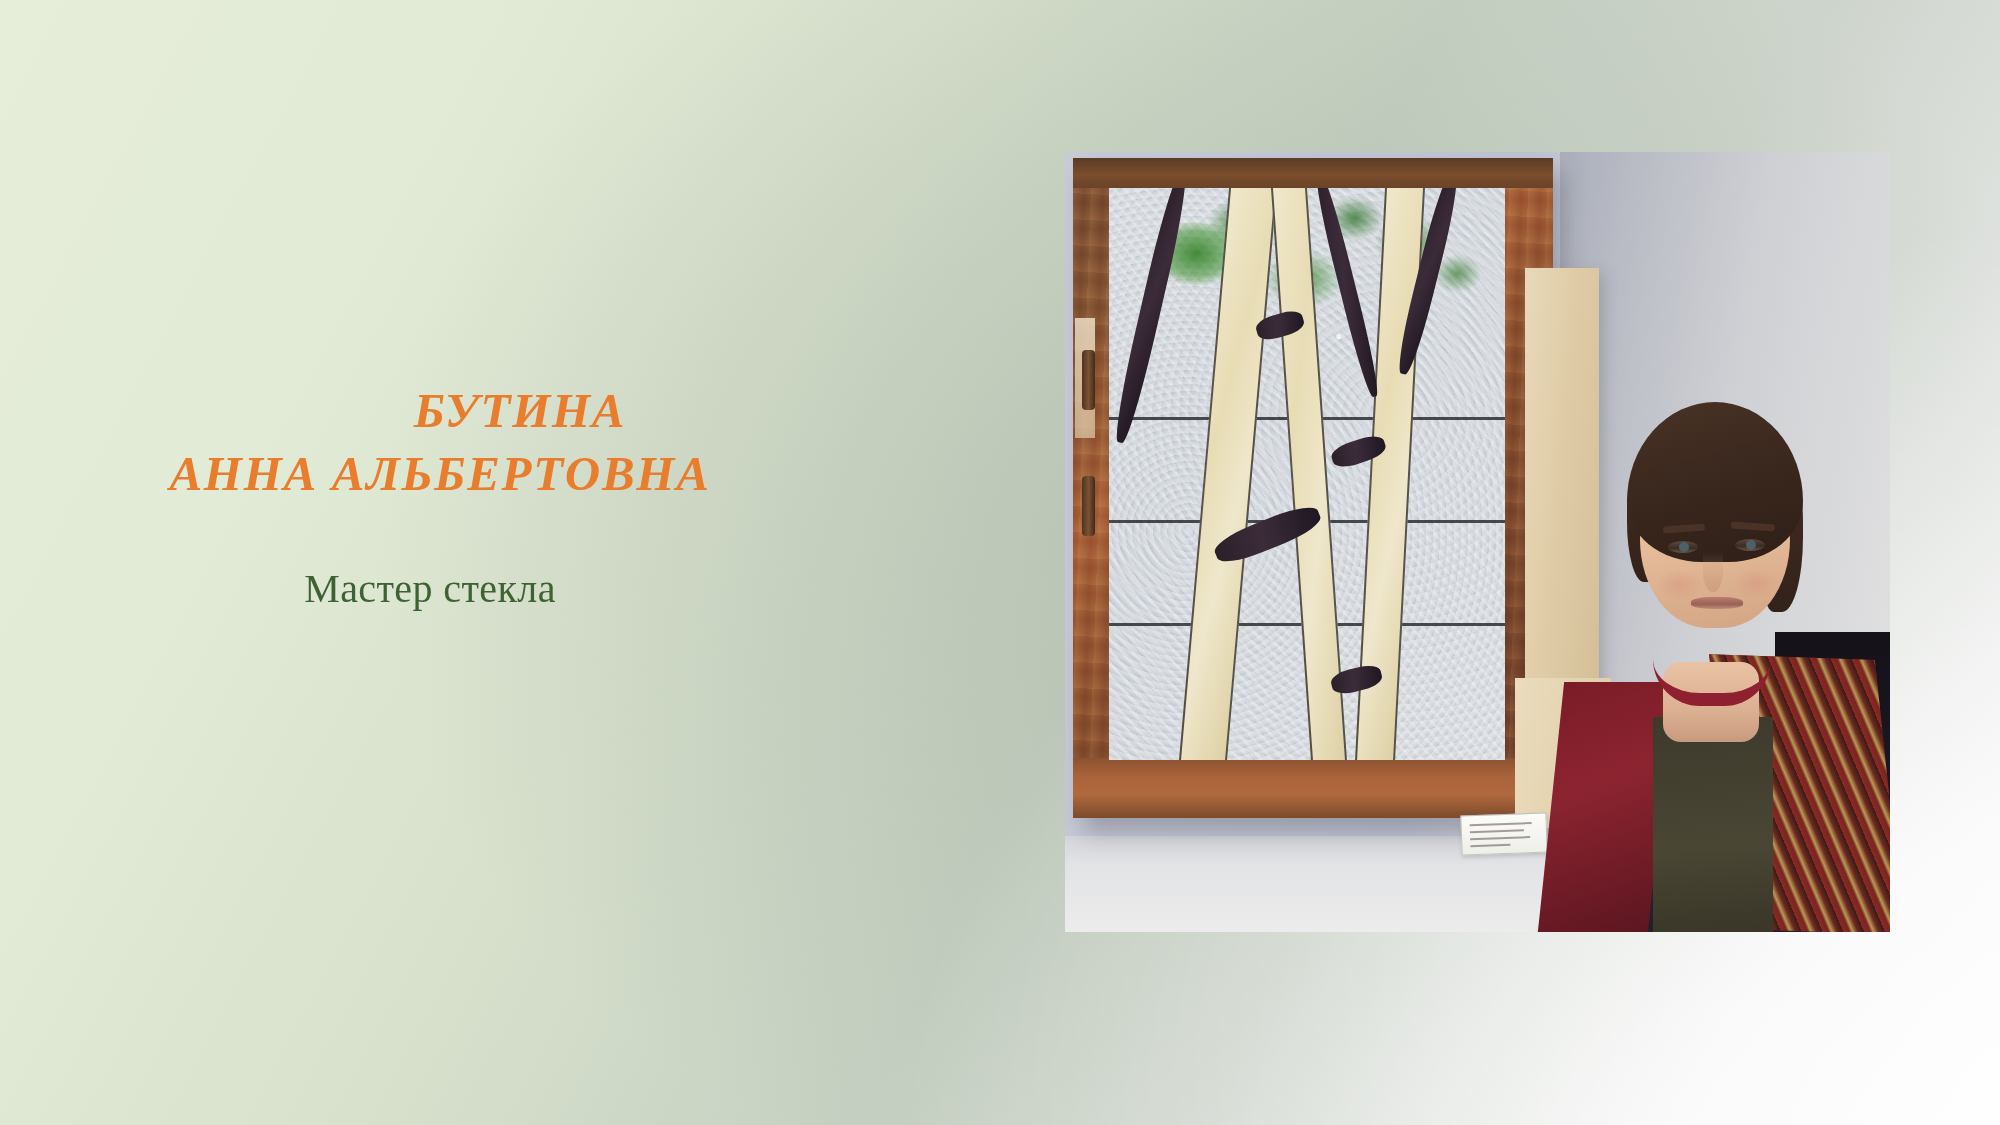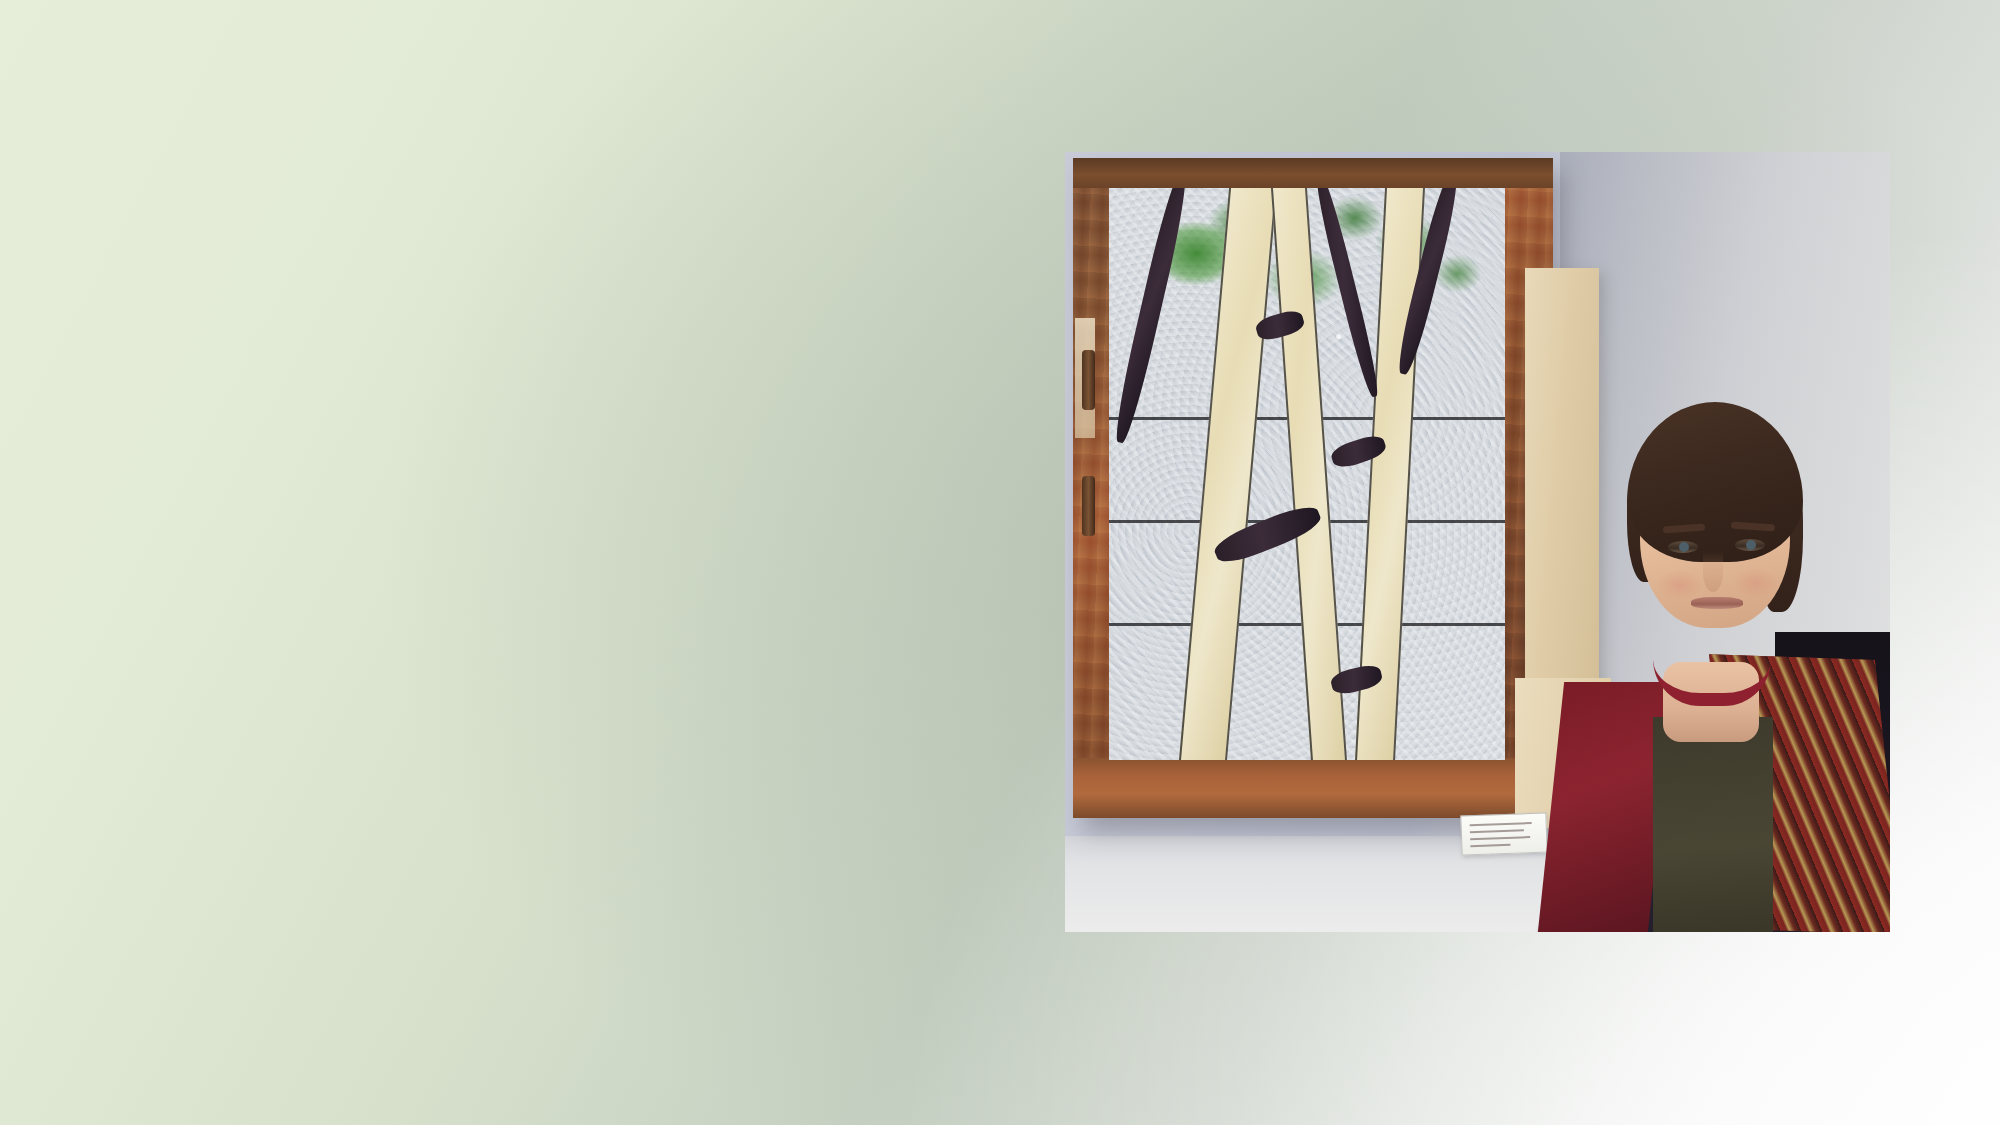--- a/index.html
+++ b/index.html
@@ -333,20 +333,25 @@
   .gallery-card .line.a { top: 8px;  width: 62px; }
   .gallery-card .line.b { top: 15px; width: 54px; }
   .gallery-card .line.c { top: 22px; width: 60px; }
   .gallery-card .line.d { top: 29px; width: 40px; }
 </style>
 </head>
 <body>
 
 <div class="slide">
 
+  <div class="text-block">
+    <div class="name-line first">БУТИНА</div>
+    <div class="name-line second">АННА АЛЬБЕРТОВНА</div>
+    <div class="subtitle">Мастер стекла</div>
+  </div>
 
   <div class="photo">
     <div class="photo-inner">
 
       <div class="wall"></div>
       <div class="wall-shadow"></div>
       <div class="floor-line"></div>
 
       <div class="window-frame">
         <div class="frame-texture"></div>

